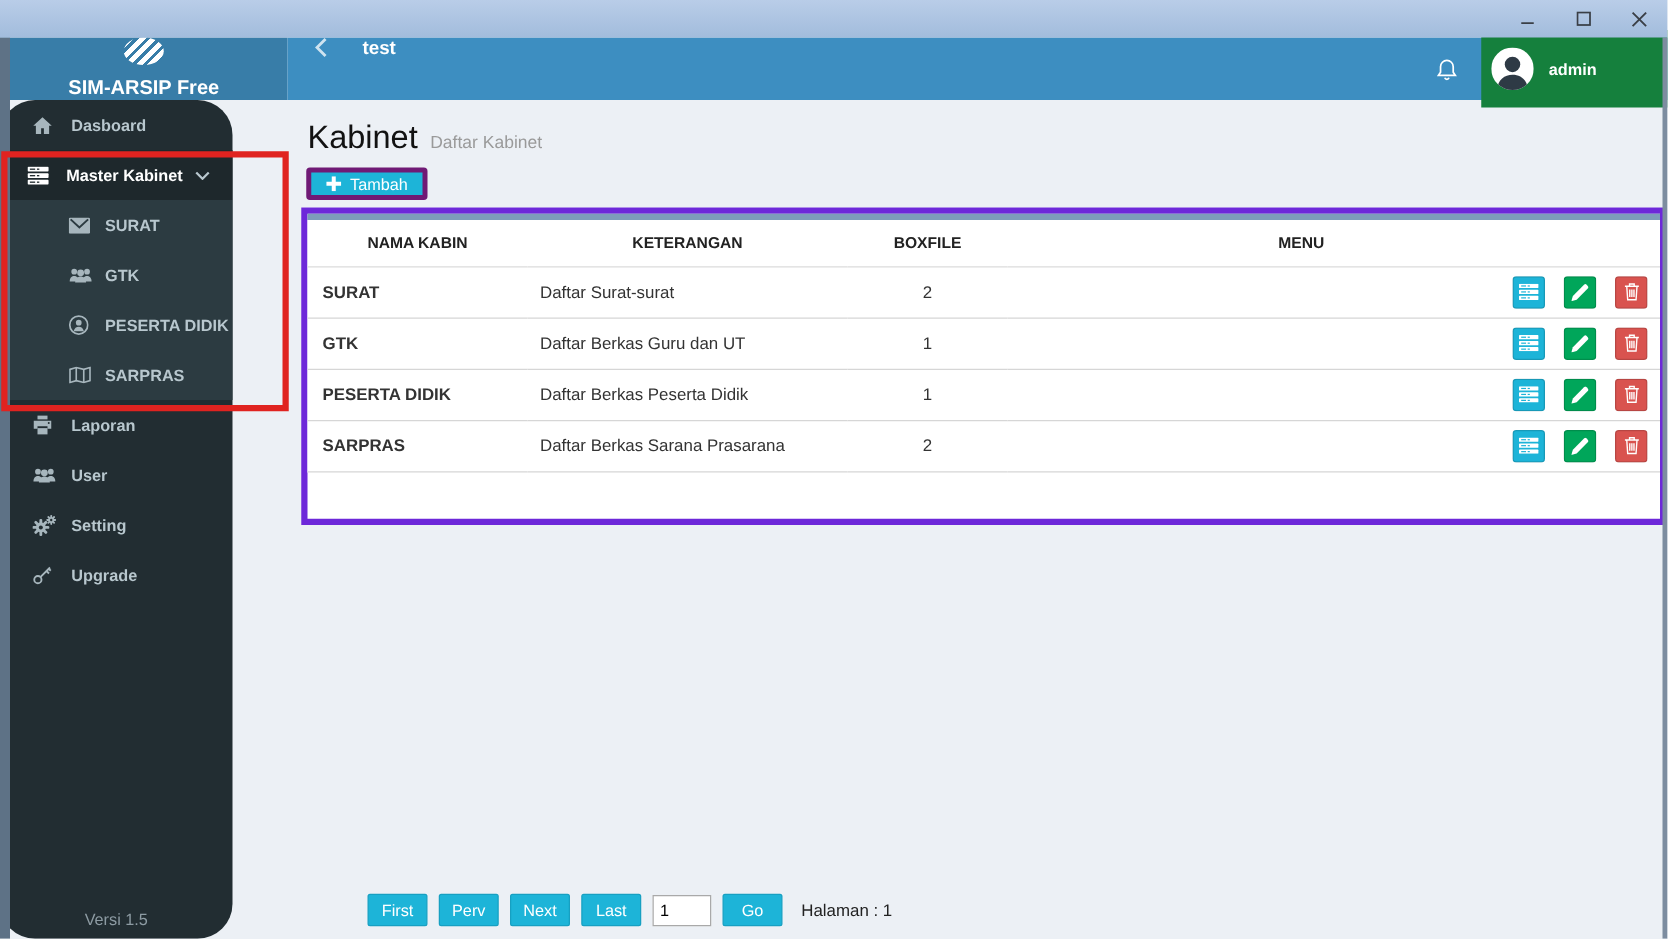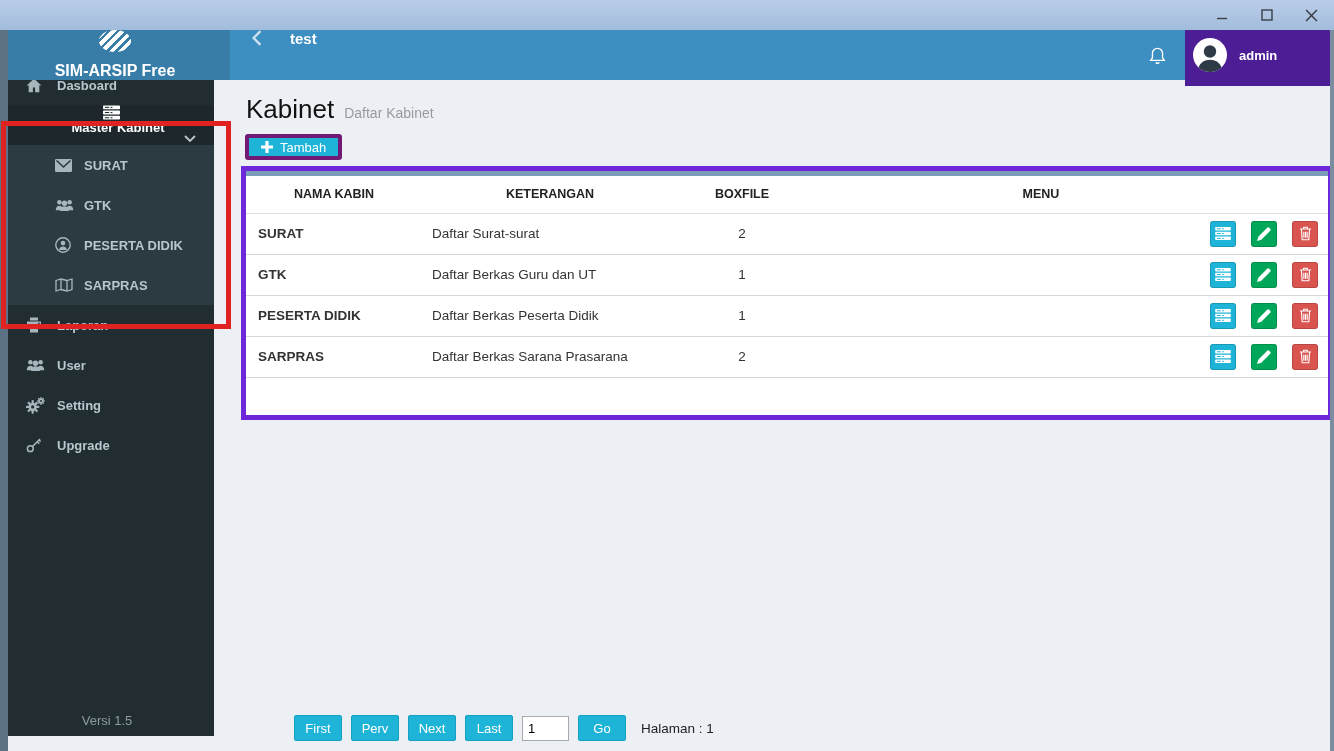--- a/index.html
+++ b/index.html
@@ -18,29 +18,29 @@
     display:flex; align-items:center; justify-content:center; gap:10px; z-index:20;flex-direction:column;}
   .logo-badge { width:32px; height:32px; border-radius:50%;
     background:repeating-linear-gradient(135deg,#387da8 0 2.5px,#ffffff 2.5px 6.5px);}
   .brand { color:#fff; font-size:16px; font-weight:bold; }
   .navbar { position:absolute; left:230px; top:30px; width:1104px; height:50px; background:#3d8ec1;
     display:flex; align-items:flex-start; z-index:20;}
   .back-chevron { color:#cfe3f0; margin-left:22px; display:flex; }
   .nav-title { color:#fff; font-weight:bold; font-size:15px; margin-left:28px; }
   .nav-right { margin-left:auto; display:flex; align-items:center; height:50px; }
   .bell-wrap { width:56px; height:50px; display:flex; align-items:center; justify-content:center; color:#fff; }
-  .user-panel { width:149px; height:62px; background:#4c1d95; display:flex; align-items:center; gap:12px; padding-left:8px;}
+  .user-panel { width:149px; height:62px; background:#15803d; display:flex; align-items:center; gap:12px; padding-left:8px;}
   .user-name { color:#fff; font-weight:bold; font-size:13px; }
 
   
-  .sidebar { position:absolute; left:0; top:65px; width:214px; height:671px; background:#222d32; z-index:10;}
+  .sidebar { position:absolute; left:0; top:80px; width:186px; height:671px; background:#222d32; z-index:10;border-radius:28px;}
   .side-item { height:40px; display:flex; align-items:center; padding-left:22px; color:#b8c7ce;
     font-size:13px; font-weight:bold; cursor:pointer; border-left:4px solid transparent;}
   .side-item .sicon { width:20px; margin-right:11px; display:flex; color:#a7b6bd; }
-  .side-item.active { background:#1e282c; color:#fff; border-left:4px solid #3d8ec1; padding-left:18px;flex-direction:column;}
+  .side-item.active { background:#1e282c; color:#fff; border-left:4px solid #3d8ec1; padding-left:18px;}
   .side-item.active .sicon { color:#fff; }
   .chev { margin-left:auto; margin-right:18px; color:#b8c7ce; display:flex;}
   .submenu { background:#2c3b41; }
   .sub-item { height:40px; display:flex; align-items:center; padding-left:55px; color:#b8c7ce;
     font-size:13px; font-weight:bold; cursor:pointer;}
   .sub-item .sicon { width:20px; margin-right:9px; display:flex; color:#a7b6bd;}
   .version { position:absolute; bottom:8px; width:100%; text-align:center; color:#8d9ba3; font-size:13px; }
 
   
   .annot-sidebar { position:absolute; left:1px; top:121px; width:230px; height:208px;

